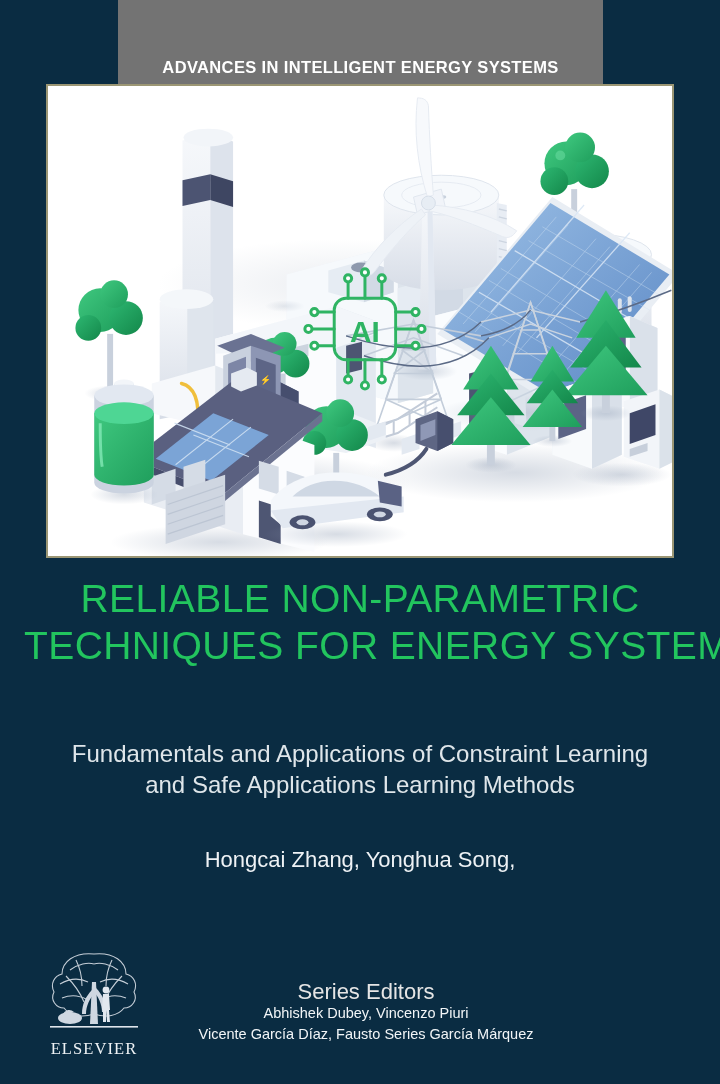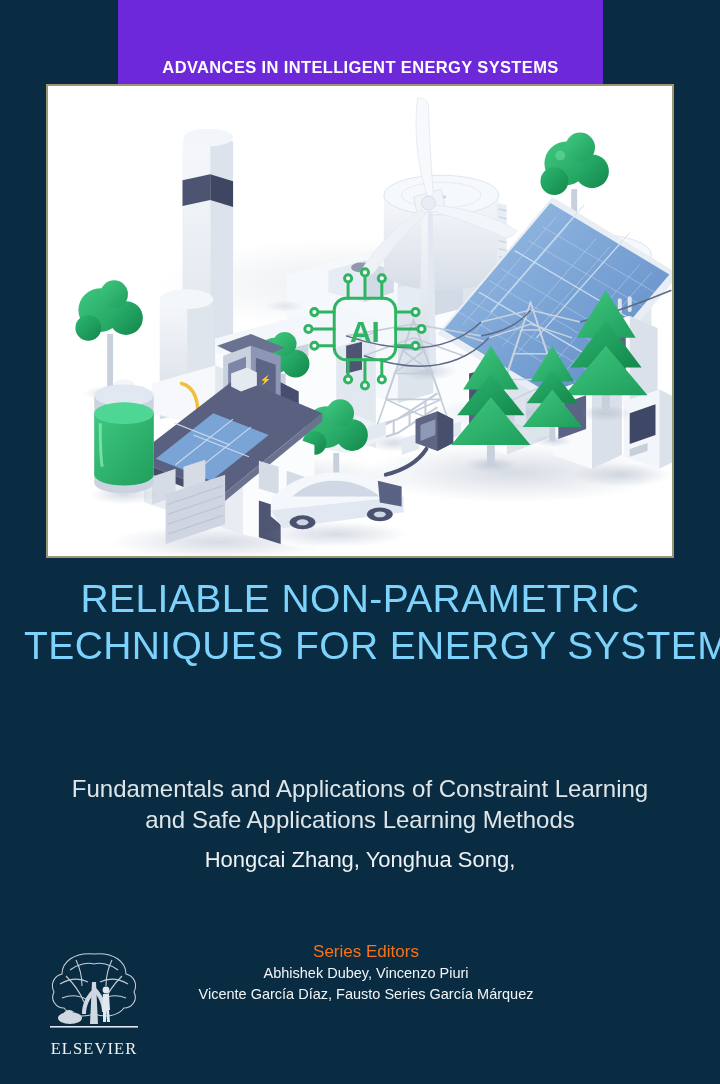--- a/index.html
+++ b/index.html
@@ -7,21 +7,21 @@
     width:720px;height:1084px;overflow:hidden;
     background:#0a2c42;
     font-family:"Liberation Sans", sans-serif;
     -webkit-font-smoothing:antialiased;
   }
   .cover{position:relative;width:720px;height:1084px;background:#0a2c42;}
 
   
   .banner{
     position:absolute;left:118px;top:0;width:485px;height:86px;
-    background:#6d28d9;
+    background:#737373;
     display:flex;align-items:flex-end;justify-content:center;
     box-sizing:border-box;padding-bottom:9px;
   }
   .banner-text{
     color:#ffffff;font-size:16.5px;font-weight:bold;
     letter-spacing:.36px;white-space:nowrap;
   }
 
   
   .panel{
@@ -29,46 +29,46 @@
     background:#ffffff;
     border:2px solid #9b9674;
     box-sizing:border-box;
     overflow:hidden;
   }
   .panel svg{display:block;width:100%;height:100%;}
 
   
   .title{
     position:absolute;left:24px;top:575px;width:672px;
-    text-align:center;color:#7dd3fc;
+    text-align:center;color:#22c55e;
     font-size:39px;line-height:47px;
     font-weight:300;letter-spacing:.4px;
     text-transform:uppercase;
   }
   .title div{white-space:nowrap;}
 
   .subtitle{
     position:absolute;left:40px;top:738px;width:640px;
     text-align:center;color:#dfe6ea;
-    font-size:24px;line-height:31px;font-weight:300;margin-top:35px;
+    font-size:24px;line-height:31px;font-weight:300;
   }
   .subtitle div{white-space:nowrap;}
 
   .authors{
     position:absolute;left:40px;top:846px;width:640px;
     text-align:center;color:#eef2f5;
     font-size:22px;line-height:28px;font-weight:400;
   }
 
   
   .series-block{
     position:absolute;left:140px;top:940px;width:452px;text-align:center;
   }
   .series-label{
-    color:#f97316;font-size:17px;line-height:23px;font-weight:400;
+    color:#e5e5e5;font-size:22px;line-height:23px;font-weight:400;margin-top:40px;
   }
   .series-names{
     color:#f2f5f7;font-size:14.5px;line-height:20.5px;font-weight:400;
   }
 
   
   .elsevier{
     position:absolute;left:40px;top:938px;width:108px;height:125px;
   }
   .elsevier svg{display:block;}

